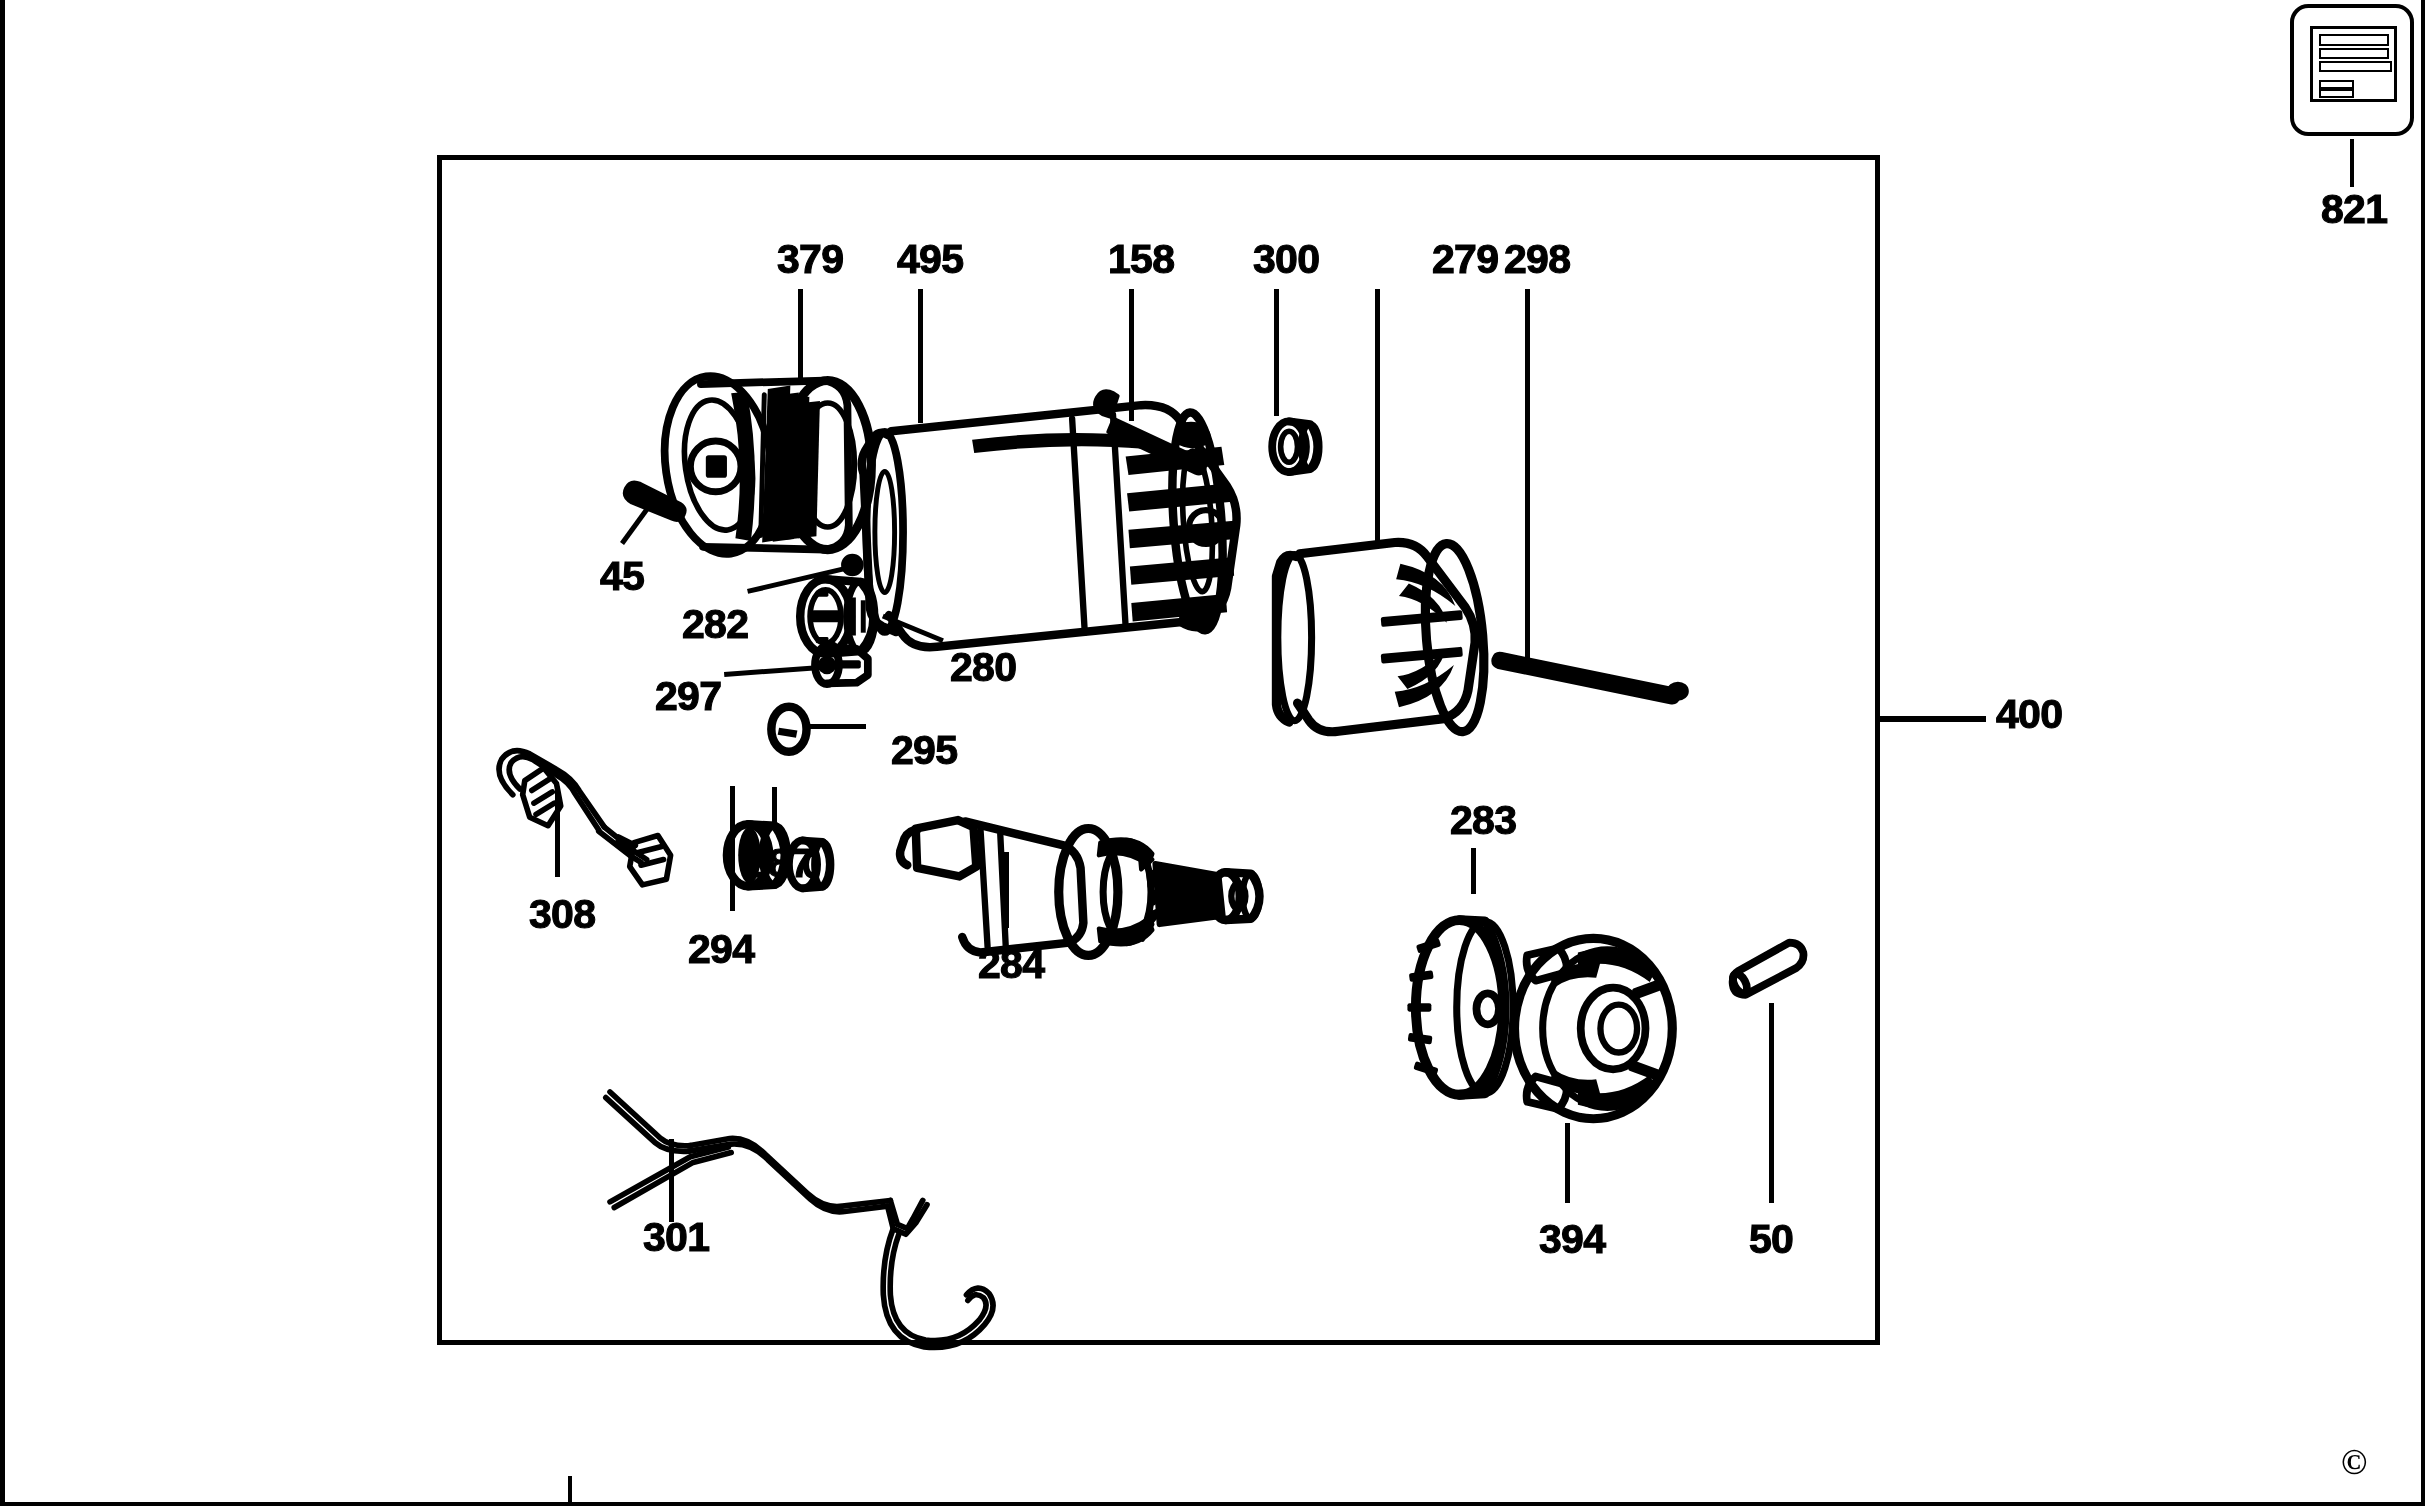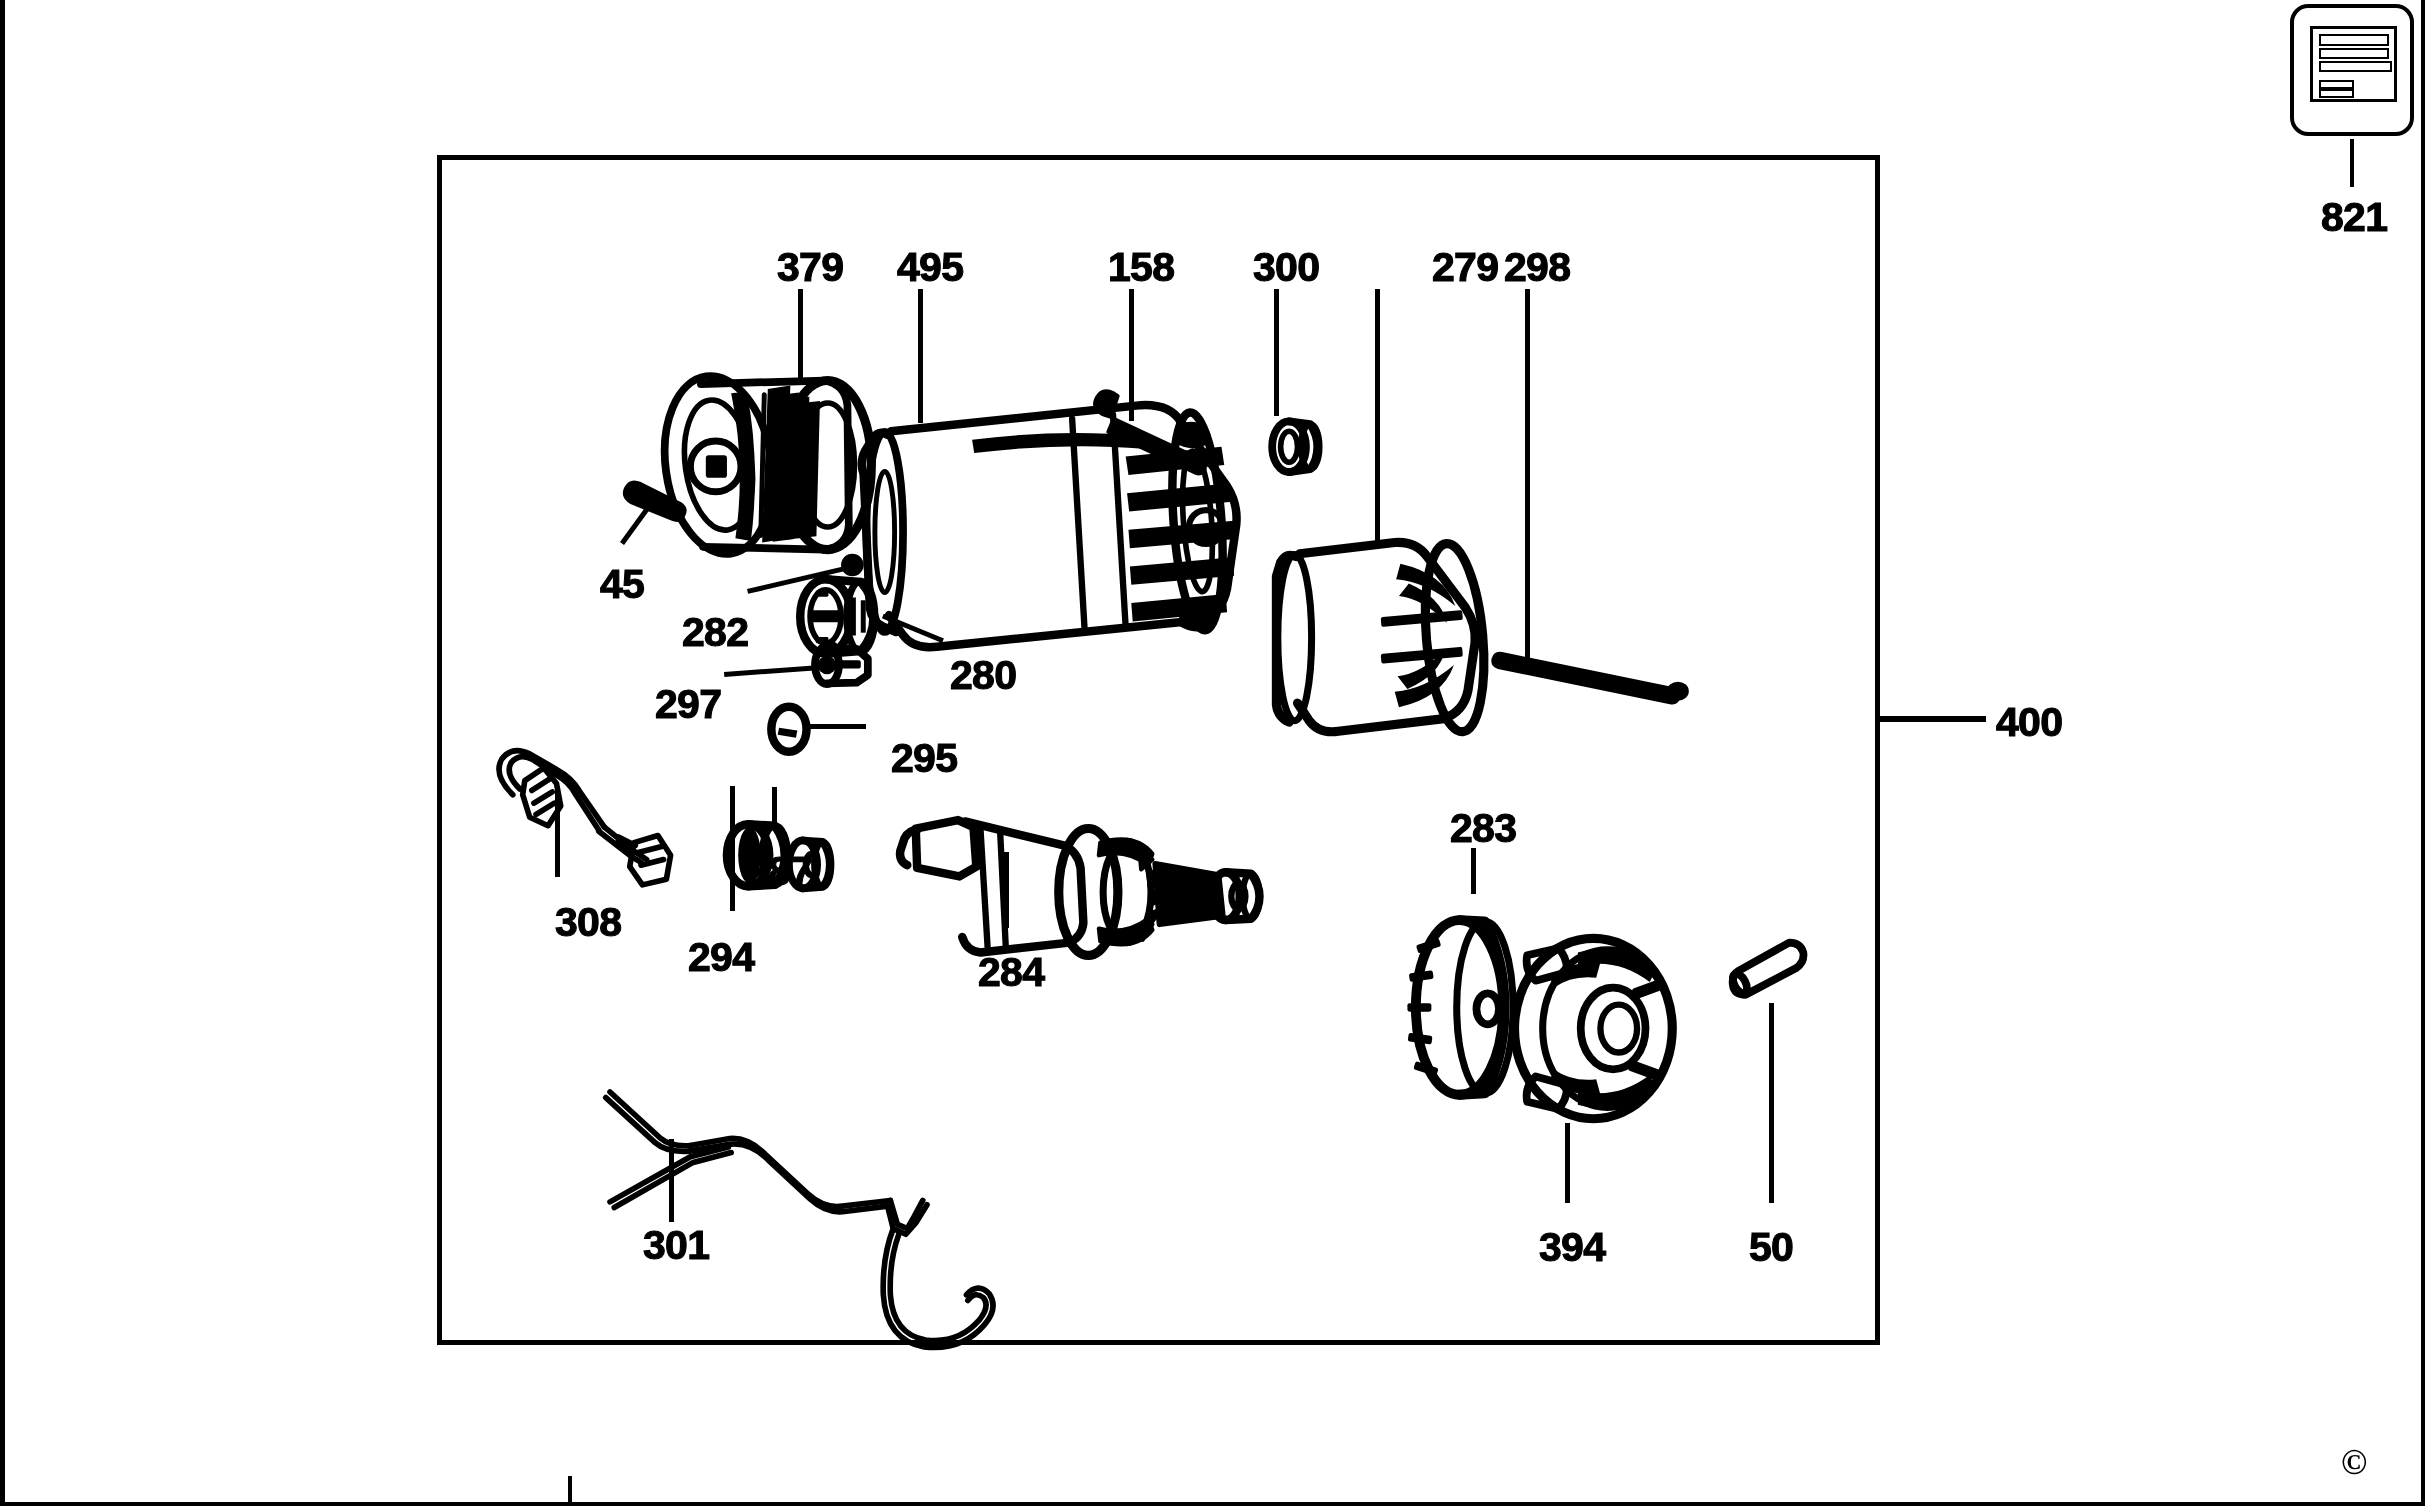--- a/index.html
+++ b/index.html
@@ -58,21 +58,20 @@
   
   .callout {
     position: absolute;
     font-family: "Liberation Sans", sans-serif;
     font-weight: bold;
     font-size: 41px;
     line-height: 1;
     color: #000;
     letter-spacing: -0.7px;
     white-space: nowrap;
-    margin-top: 8px;
     -webkit-text-stroke: 1.1px #000;
   }
 
   
   .leader {
     position: absolute;
     background: #000;
     transform-origin: 0 0;
   }
 
@@ -398,21 +397,21 @@
       <div class="callout" style="left: 600px; top: 556px;">45</div>
       <div class="leader" style="left: 747px; top: 589px; width: 102px; height: 5px; transform: rotate(-13.1726deg);"></div>
       <div class="callout" style="left: 682px; top: 604px;">282</div>
       <div class="leader" style="left: 942px; top: 643px; width: 65px; height: 5px; transform: rotate(-157.62deg);"></div>
       <div class="callout" style="left: 950px; top: 647px;">280</div>
       <div class="leader" style="left: 724px; top: 672px; width: 97px; height: 5px; transform: rotate(-4.14462deg);"></div>
       <div class="callout" style="left: 655px; top: 676px;">297</div>
       <div class="leader" style="left: 866px; top: 729px; width: 59px; height: 5px; transform: rotate(180deg);"></div>
       <div class="callout" style="left: 891px; top: 730px;">295</div>
       <div class="leader" style="left: 555px; top: 877px; width: 89px; height: 5px; transform: rotate(-90deg);"></div>
-      <div class="callout" style="left: 555px; top: 894px;">308</div>
+      <div class="callout" style="left: 529px; top: 894px;">308</div>
       <div class="leader" style="left: 772px; top: 828px; width: 41px; height: 5px; transform: rotate(-90deg);"></div>
       <div class="callout" style="left: 746px; top: 843px;">287</div>
       <div class="leader" style="left: 730px; top: 911px; width: 125px; height: 5px; transform: rotate(-90deg);"></div>
       <div class="callout" style="left: 688px; top: 929px;">294</div>
       <div class="leader" style="left: 1004px; top: 928px; width: 76px; height: 5px; transform: rotate(-90deg);"></div>
       <div class="callout" style="left: 978px; top: 944px;">284</div>
       <div class="leader" style="left: 1476px; top: 848px; width: 46px; height: 5px; transform: rotate(90deg);"></div>
       <div class="callout" style="left: 1450px; top: 800px;">283</div>
       <div class="leader" style="left: 1565px; top: 1203px; width: 80px; height: 5px; transform: rotate(-90deg);"></div>
       <div class="callout" style="left: 1539px; top: 1219px;">394</div>

